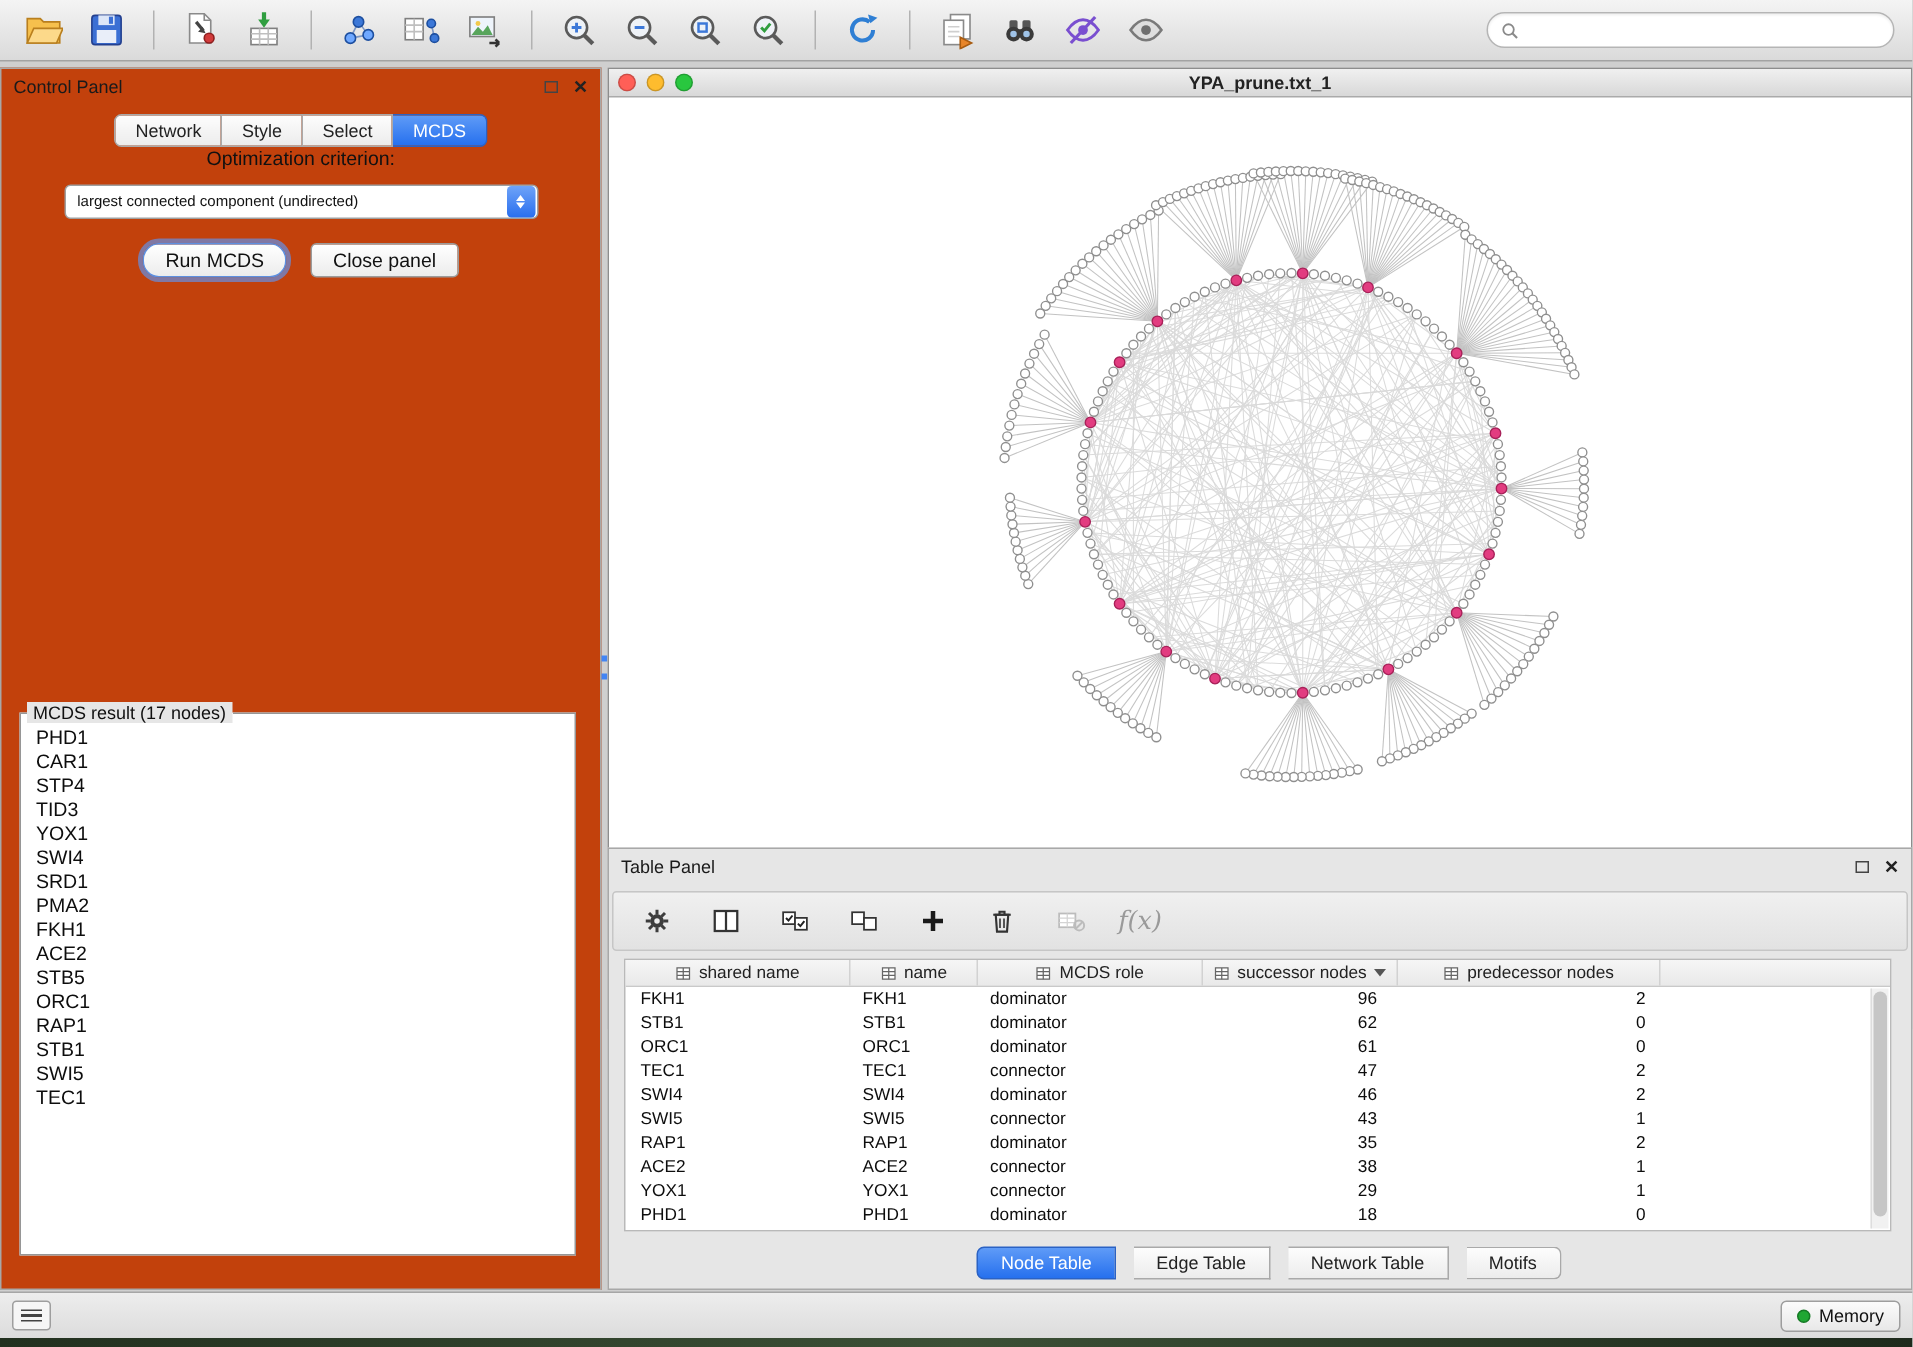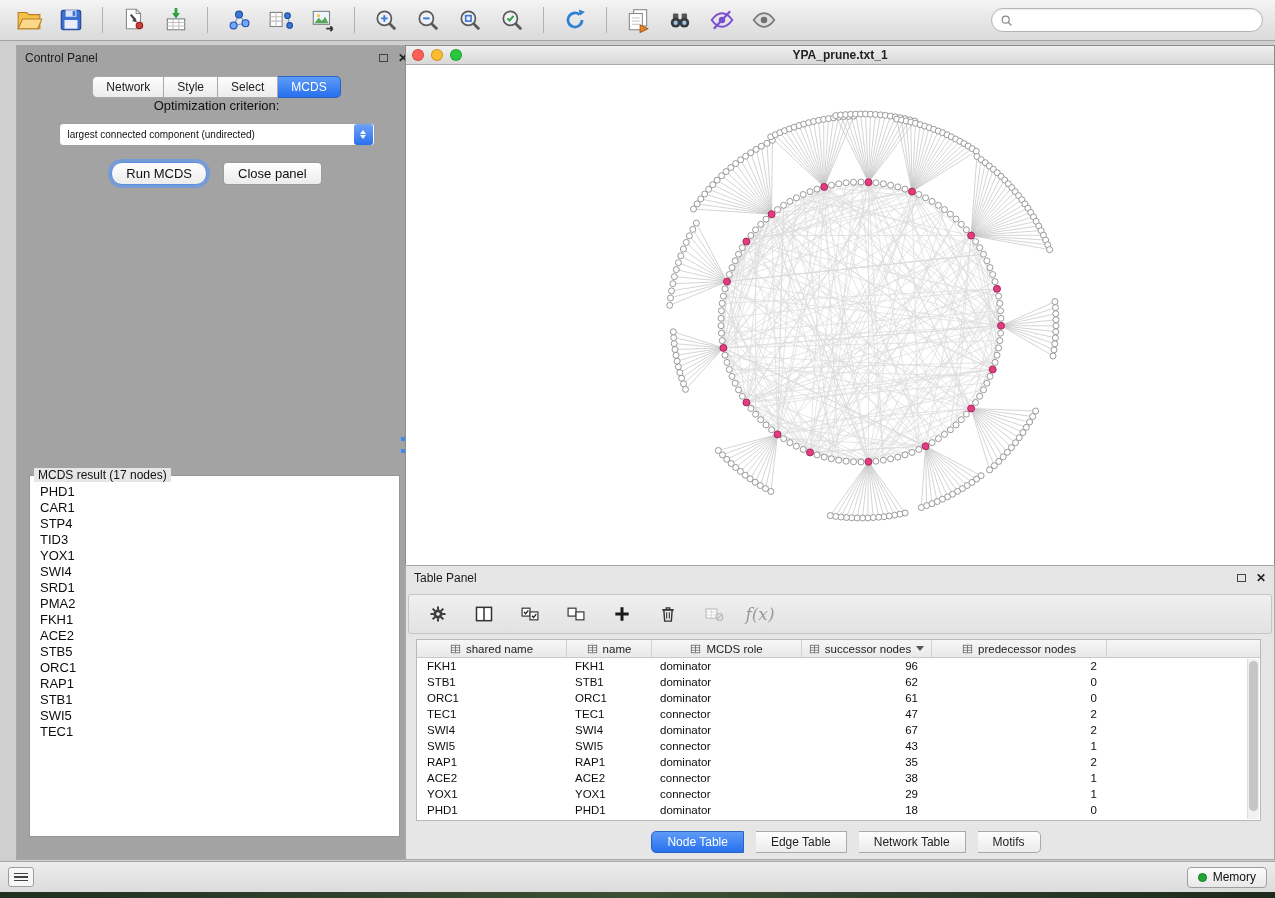--- a/index.html
+++ b/index.html
@@ -11,22 +11,22 @@
     background:linear-gradient(#f4f4f4,#dadada); border-bottom:1px solid #a3a3a3;
     display:flex; align-items:center; padding:0 12px; gap:8px; }
   .tb-btn { width:34px; height:32px; display:flex; align-items:center; justify-content:center; border-radius:4px; }
   .tb-sep { width:1px; height:26px; background:#b2b2b2; margin:0 6px; }
   .searchbox { margin-left:auto; width:272px; height:24px; background:#fff;
     border:1px solid #b5b5b5; border-radius:12px; display:flex; align-items:center;
     padding:0 8px; gap:6px; box-shadow:inset 0 1px 2px rgba(0,0,0,.08); }
   .searchbox input { border:none; outline:none; flex:1; font-size:12px; background:transparent; }
 
   
-  .control-panel { position:absolute; left:16px; top:45px; width:401px; height:815px;
-    background:#a3a3a3; border:1px solid #a8a8a8; }
+  .control-panel { position:absolute; left:0; top:45px; width:401px; height:815px;
+    background:#c2410c; border:1px solid #a8a8a8; }
   .panel-head { height:24px; display:flex; align-items:center; padding:0 8px; font-size:12px; color:#1a1a1a; }
   .panel-head .spacer { flex:1; }
   .win-float { width:9px; height:8px; border:1.4px solid #444; display:inline-block; margin-right:10px; }
   .win-close { font-size:12px; font-weight:bold; color:#222; line-height:1; }
   .cp-tabs { display:flex; justify-content:center; margin-top:6px; }
   .seg { font-size:12px; padding:3px 13px; background:linear-gradient(#fdfdfd,#ececec);
     border:1px solid #a9a9a9; border-left:none; color:#222; }
   .seg:first-child { border-left:1px solid #a9a9a9; border-radius:5px 0 0 5px; }
   .seg:last-child { border-radius:0 5px 5px 0; }
   .seg.active { background:linear-gradient(#5f9bf7,#2670ee); color:#fff; border-color:#2b62c4; }
@@ -1238,21 +1238,21 @@
           <div class="tcell c0">TEC1</div>
           <div class="tcell c1">TEC1</div>
           <div class="tcell c2">connector</div>
           <div class="tcell c3">47</div>
           <div class="tcell c4">2</div>
         </div>
         <div class="trow">
           <div class="tcell c0">SWI4</div>
           <div class="tcell c1">SWI4</div>
           <div class="tcell c2">dominator</div>
-          <div class="tcell c3">67</div>
+          <div class="tcell c3">46</div>
           <div class="tcell c4">2</div>
         </div>
         <div class="trow">
           <div class="tcell c0">SWI5</div>
           <div class="tcell c1">SWI5</div>
           <div class="tcell c2">connector</div>
           <div class="tcell c3">43</div>
           <div class="tcell c4">1</div>
         </div>
         <div class="trow">

